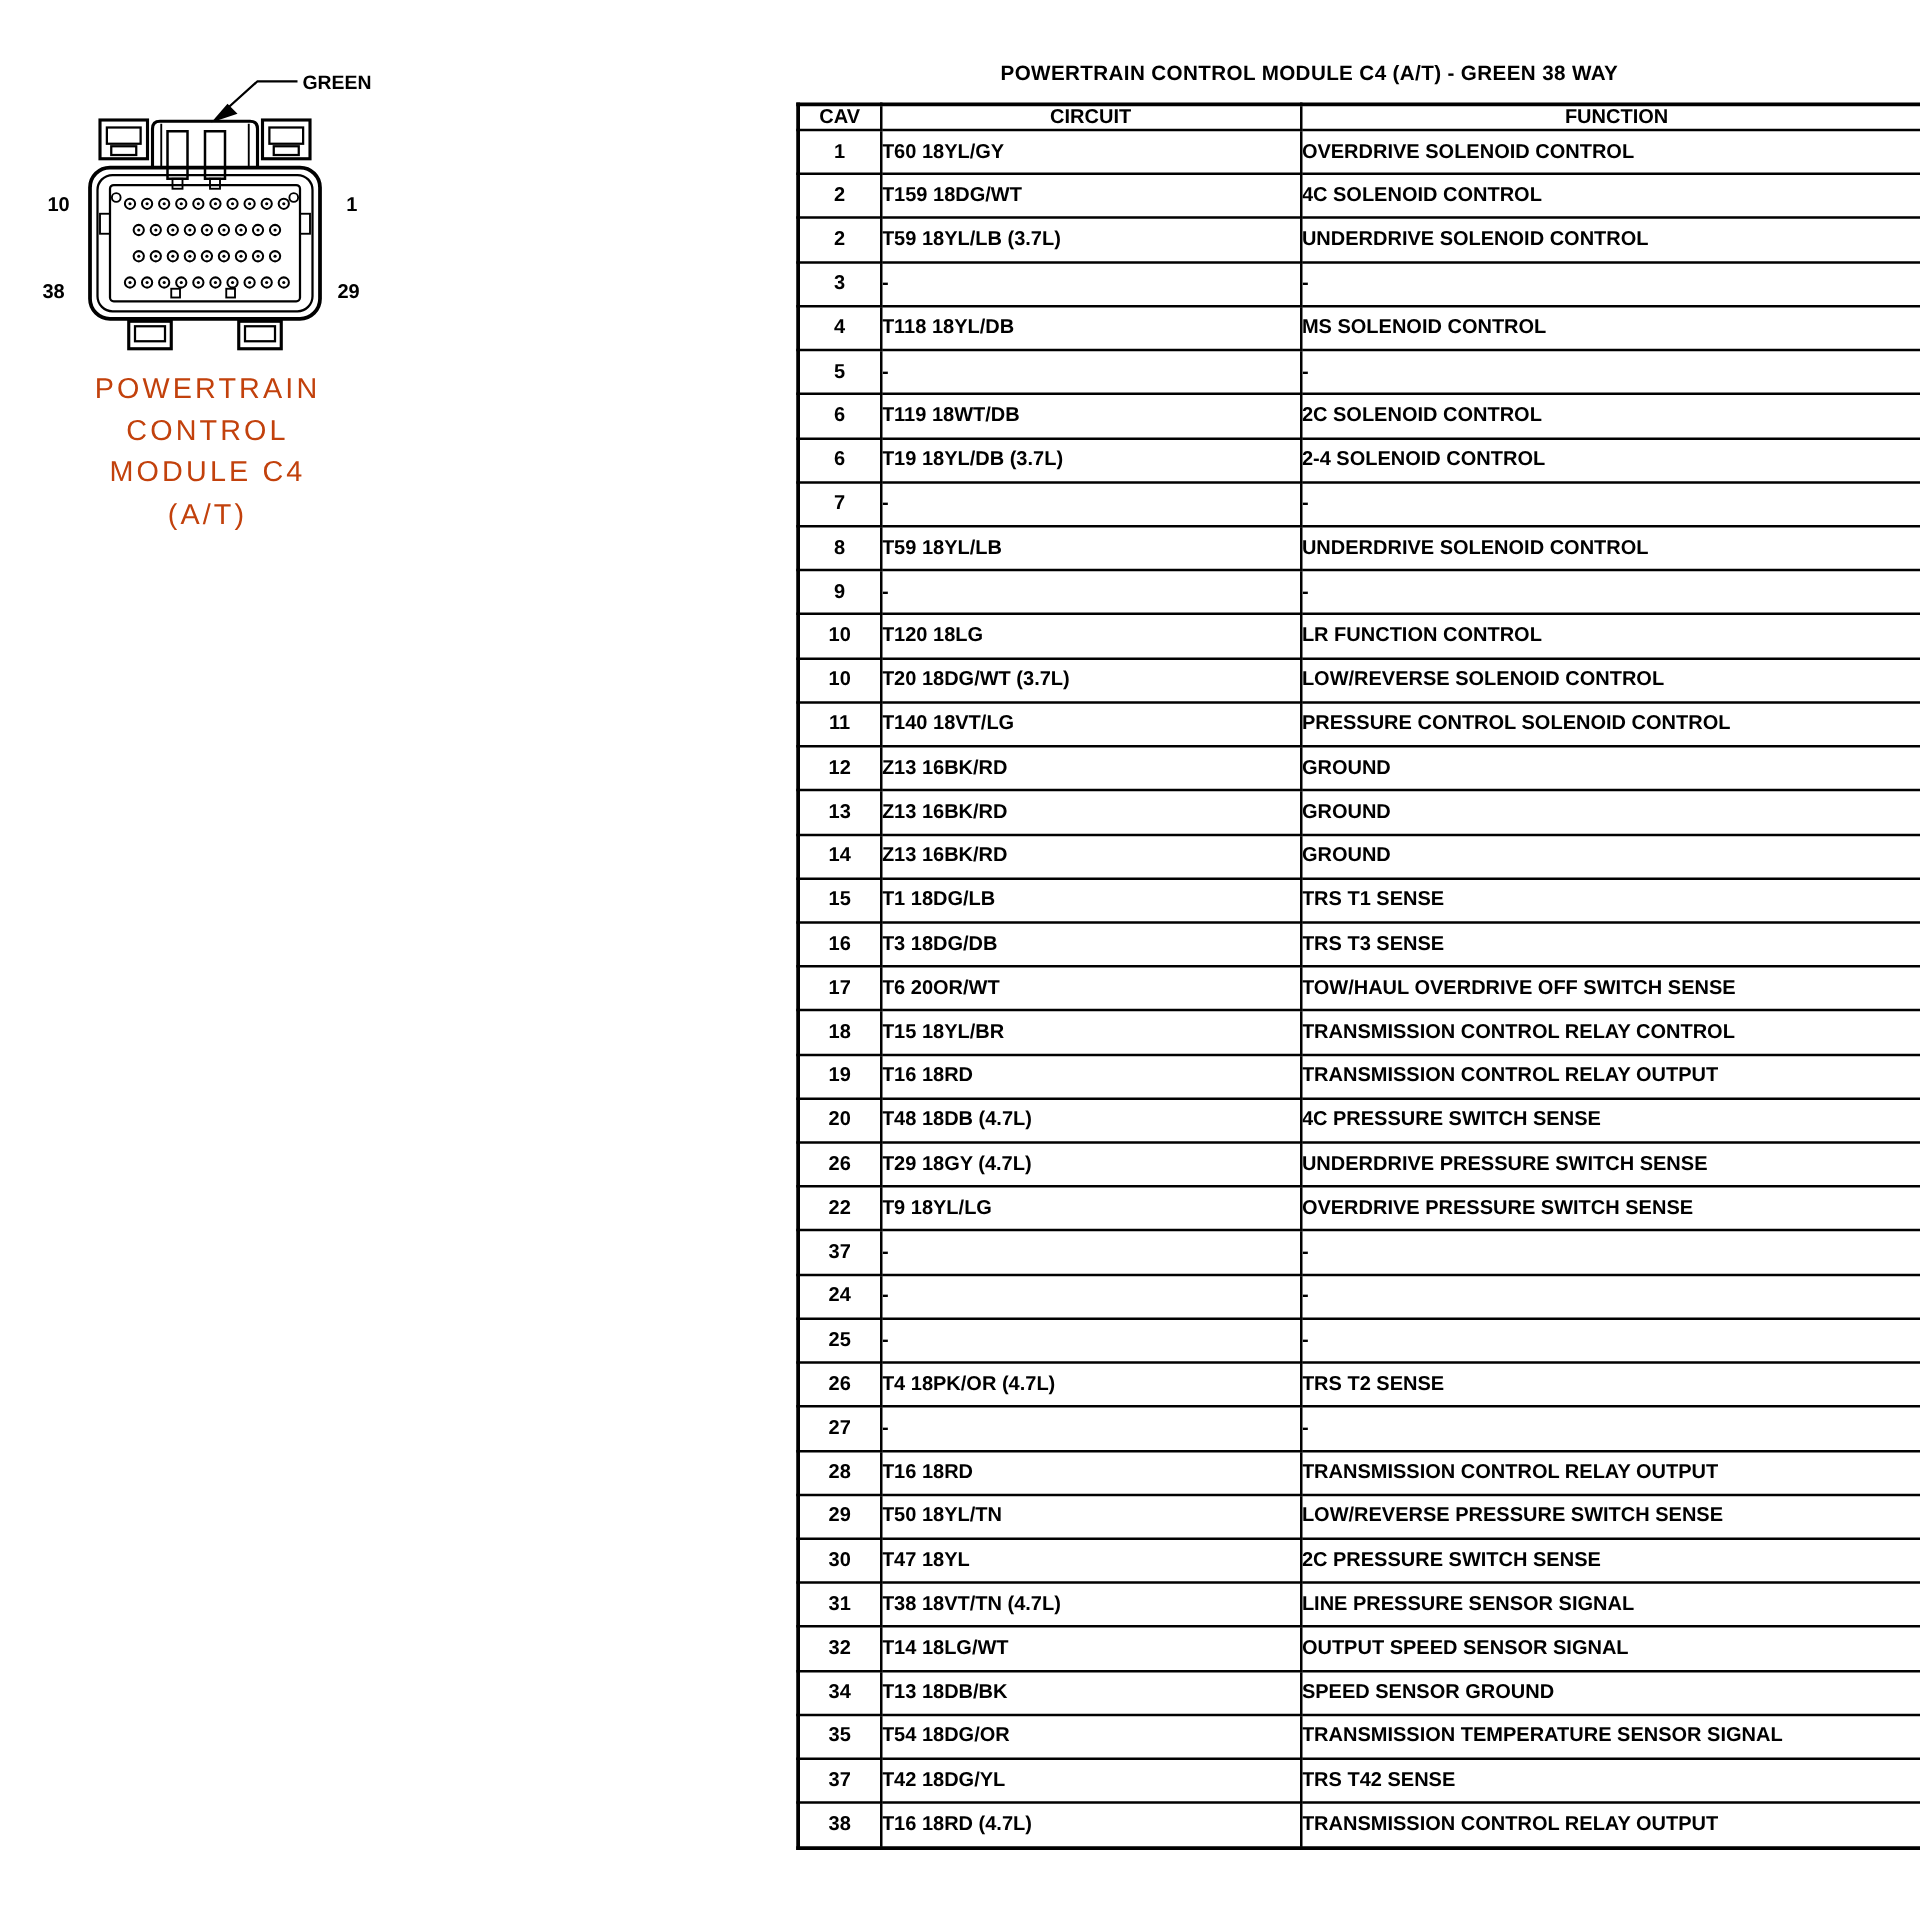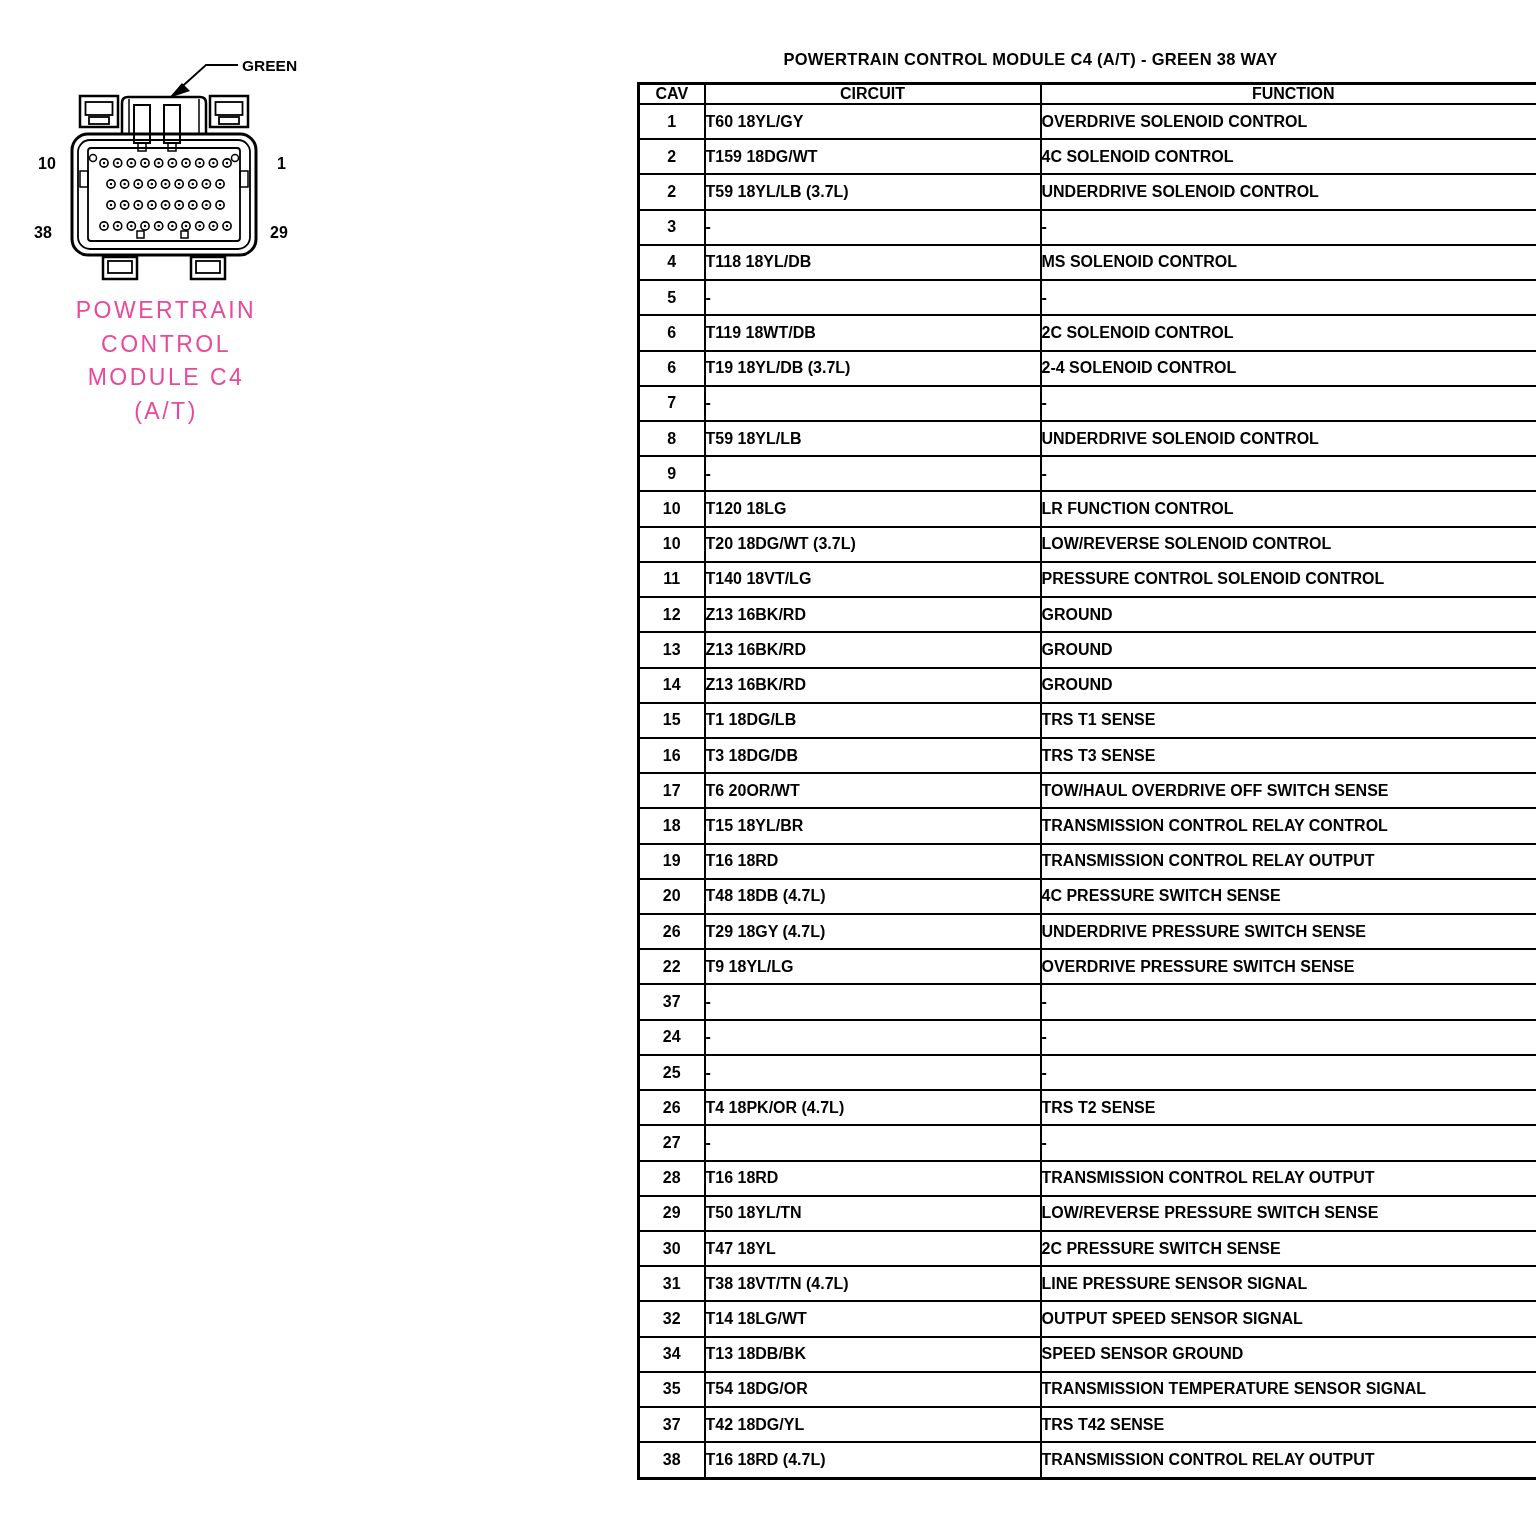--- a/index.html
+++ b/index.html
@@ -19,26 +19,26 @@
     font-family:"Liberation Sans", sans-serif;
     font-weight:bold;
     fill:#000;
   }
   .conn-caption {
     left:30px; top:294px; width:272px;
     text-align:center;
     font-size:23px;
     letter-spacing:2.5px;
     line-height:33.5px;
-    color:#ec4899;
+    color:#c2410c;
   }
 
   
   .table-title {
-    left:610px; top:50px; width:841px;
+    left:627px; top:50px; width:841px;
     text-align:center;
     font-size:16.5px;
     font-weight:bold;
     letter-spacing:0.3px;
   }
   table.pinout {
     position:absolute;
     left:637px; top:82px;
     width:911px; height:1398px;
     border-collapse:collapse;

